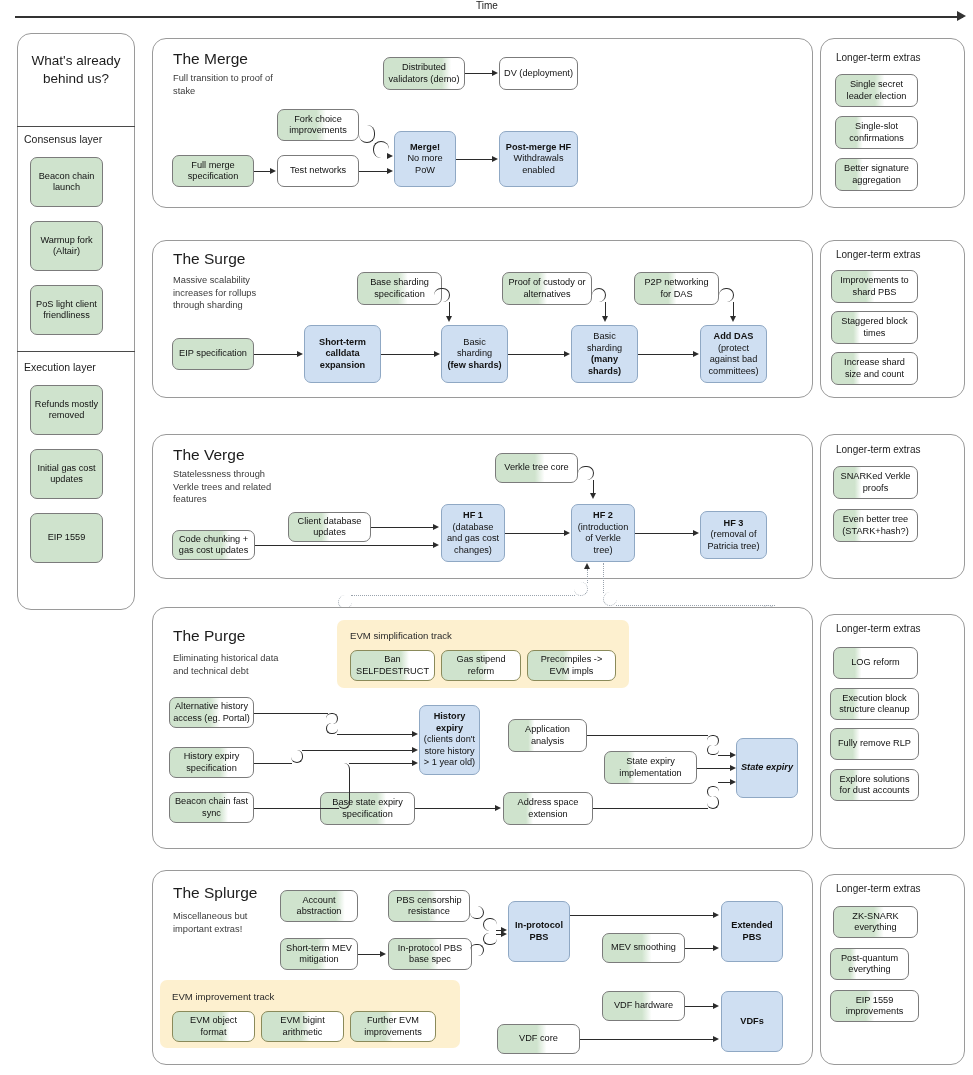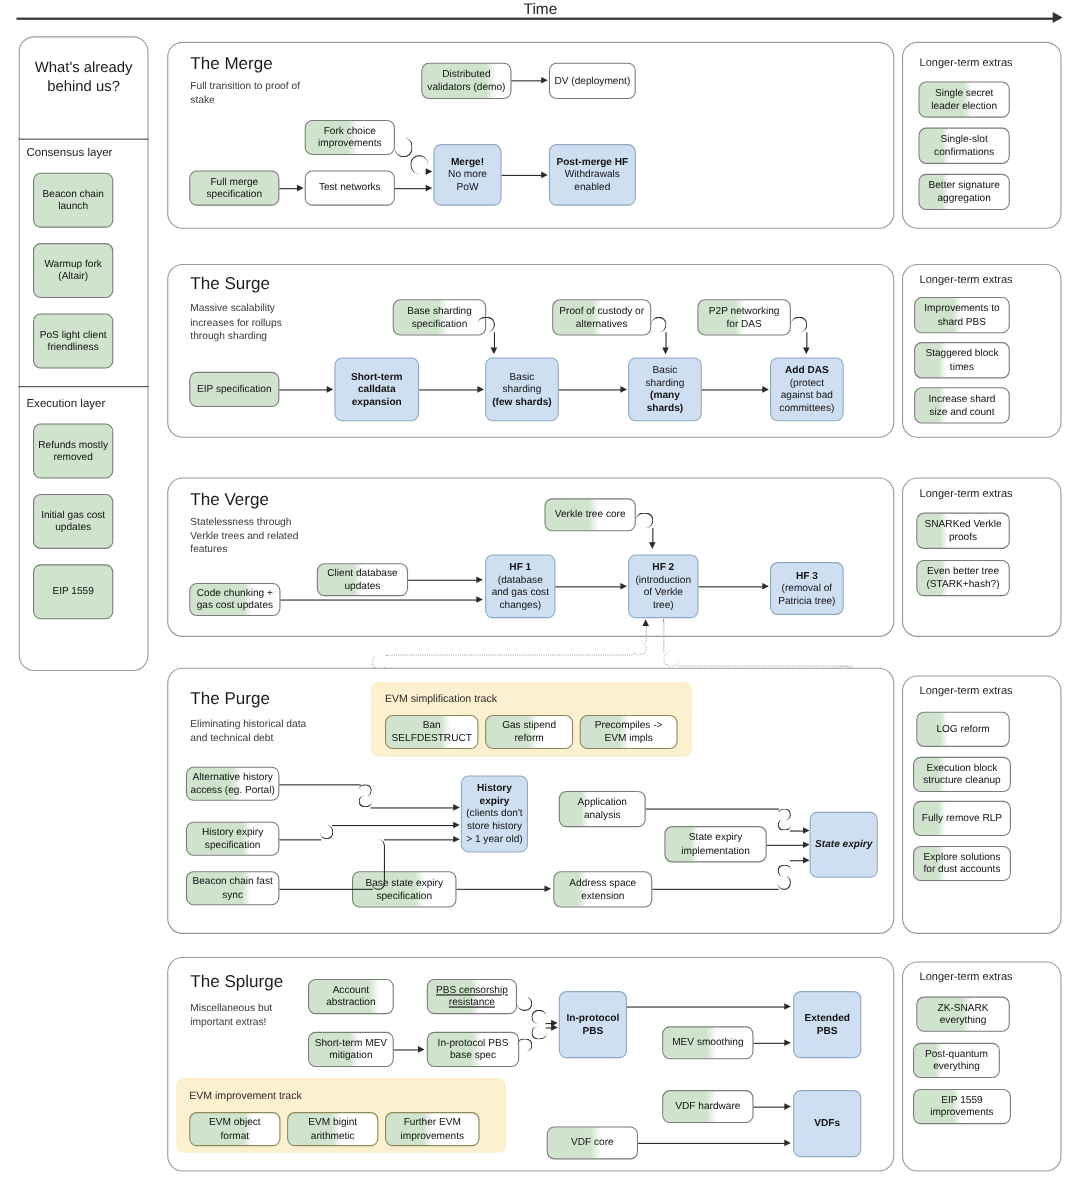--- a/index.html
+++ b/index.html
@@ -26,21 +26,21 @@
     position: absolute;
     left: 957px; top: 11px;
     width: 0; height: 0;
     border-left: 9px solid #333333;
     border-top: 5px solid transparent;
     border-bottom: 5px solid transparent;
   }
   .time-label {
     position: absolute;
     left: 476px; top: 0px;
-    font-size: 14px; color: #222;
+    font-size: 10px; color: #222;
   }
 
   
   .panel {
     position: absolute;
     border: 1.2px solid #9a9a9a;
     border-radius: 14px;
     background: #ffffff;
   }
   .extras-panel {
@@ -505,21 +505,21 @@
   </div>
 
   <div class="panel" style="left:152px; top:870px; width:661px; height:195px;"></div>
 
   <div class="panel-title" style="left:173px; top:884px;">The Splurge</div>
   <div class="panel-sub" style="left:173px; top:910px; width:112px;">Miscellaneous but important extras!</div>
 
   <div class="node g75" style="left:280px; top:890px; width:78px; height:32px;">
     <span>Account abstraction</span>
   </div>
-  <div class="node g50" style="left:388px; top:890px; width:82px; height:32px;text-decoration:underline;">
+  <div class="node g50" style="left:388px; top:890px; width:82px; height:32px;">
     <span>PBS censorship resistance</span>
   </div>
   <div class="node g50" style="left:280px; top:938px; width:78px; height:32px;">
     <span>Short-term MEV mitigation</span>
   </div>
   <div class="node g50" style="left:388px; top:938px; width:84px; height:32px;">
     <span>In-protocol PBS base spec</span>
   </div>
   <div class="node blue" style="left:508px; top:901px; width:62px; height:61px;">
     <b>In-protocol PBS</b>

